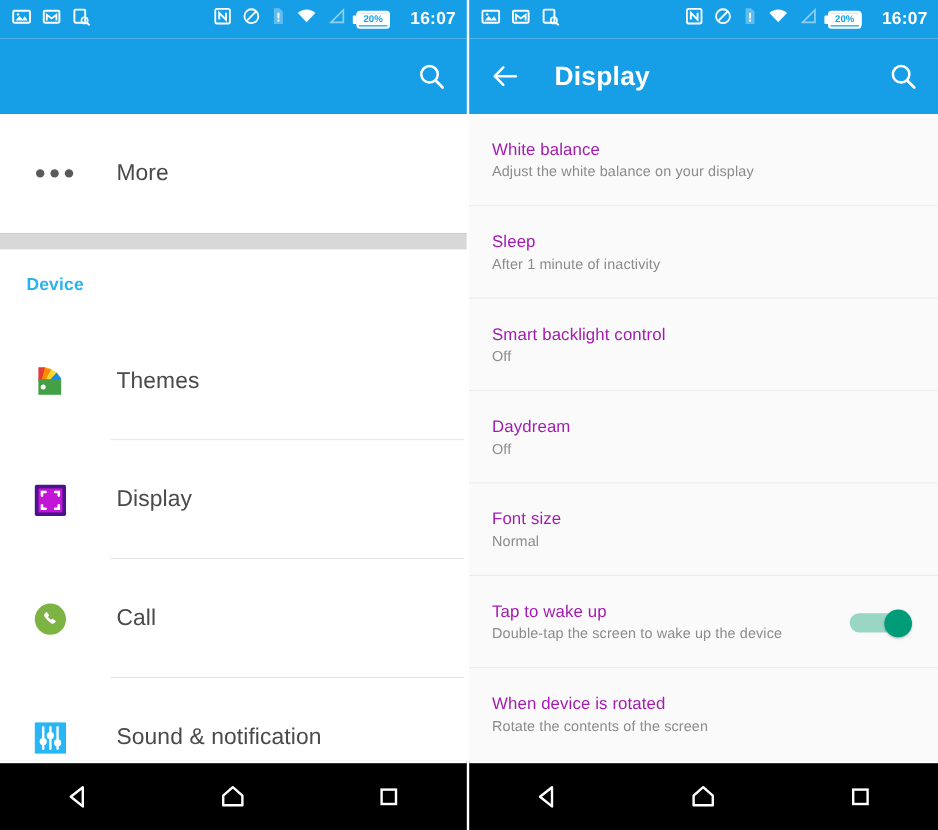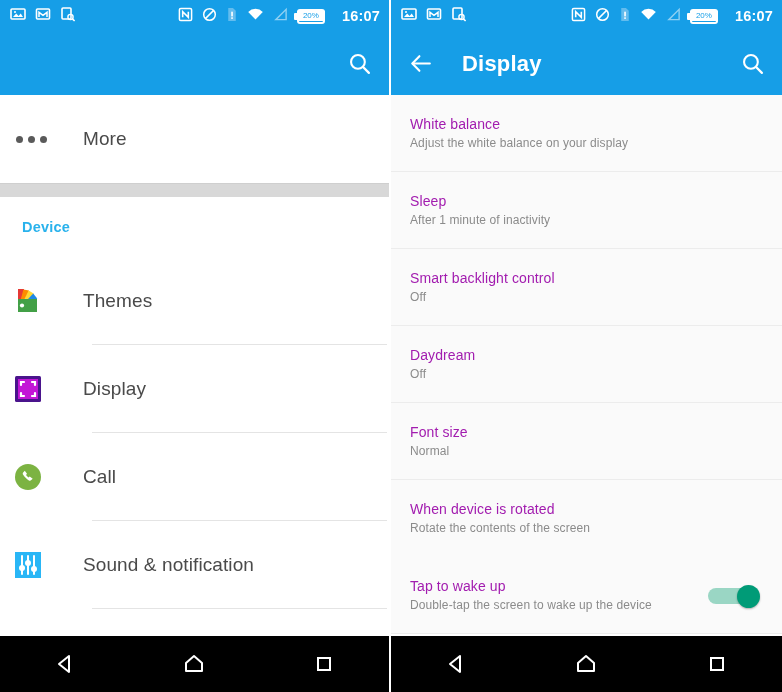--- a/index.html
+++ b/index.html
@@ -41,21 +41,21 @@
     position: absolute; inset: 0;
     border: 2px solid #fff; border-radius: 3px;
   }
   .batt .cap {
     position: absolute; left: -3px; top: 4px;
     width: 3px; height: 7px; background: #fff;
     border-radius: 1px 0 0 1px;
   }
   .batt .pct {
     position: relative; color: #169ee7; font-size: 8px;
-    font-weight: normal; background: #fff; padding: 1px 1px;
+    font-weight: bold; background: #fff; padding: 1px 1px;
     line-height: 1; border-radius: 1px; z-index: 1;
     width: 100%; text-align: center;
   }
 
   
   .appbar {
     height: 63px; background: #169ee7;
     display: flex; align-items: center;
     padding: 0 16px; flex: none;
   }
@@ -70,21 +70,21 @@
     width: 28px; height: 28px; cursor: pointer;
   }
 
   
   .body { flex: 1; overflow: hidden; position: relative; }
   .body.tinted { background: #fafafa; }
 
   
   .row {
     display: flex; align-items: center;
-    height: 88px; padding: 0 7px;
+    height: 99px; padding: 0 21px;
     background: #ffffff; position: relative;
   }
   .row .ico-slot {
     width: 76px; flex: none;
     display: flex; align-items: center; padding-left: 4px;
   }
   .row .label {
     font-size: 19px; color: #4a4a4a;
     letter-spacing: .1px;
   }
@@ -475,36 +475,36 @@
       <div class="prow">
         <div class="texts">
           <div class="ptitle">Font size</div>
           <div class="psub">Normal</div>
         </div>
         <span class="pdivider"></span>
       </div>
 
       <div class="prow">
         <div class="texts">
-          <div class="ptitle">When device is rotated</div>
-          <div class="psub">Rotate the contents of the screen</div>
-        </div>
-
-      </div>
-
-      <div class="prow">
-        <div class="texts">
           <div class="ptitle">Tap to wake up</div>
           <div class="psub">Double-tap the screen to wake up the device</div>
         </div>
         <span class="switch">
           <span class="track"></span>
             <span class="thumb"></span>
         </span>
         <span class="pdivider"></span>
+      </div>
+
+      <div class="prow">
+        <div class="texts">
+          <div class="ptitle">When device is rotated</div>
+          <div class="psub">Rotate the contents of the screen</div>
+        </div>
+
       </div>
     </div>
 
     <div class="navbar">
       <span class="navbtn">
         <svg width="26" height="26" viewBox="0 0 26 26">
             <path d="M17 5L7 13l10 8z" fill="none" stroke="#fff" stroke-width="2" stroke-linejoin="round"></path>
           </svg>
       </span>
       <span class="navbtn">

